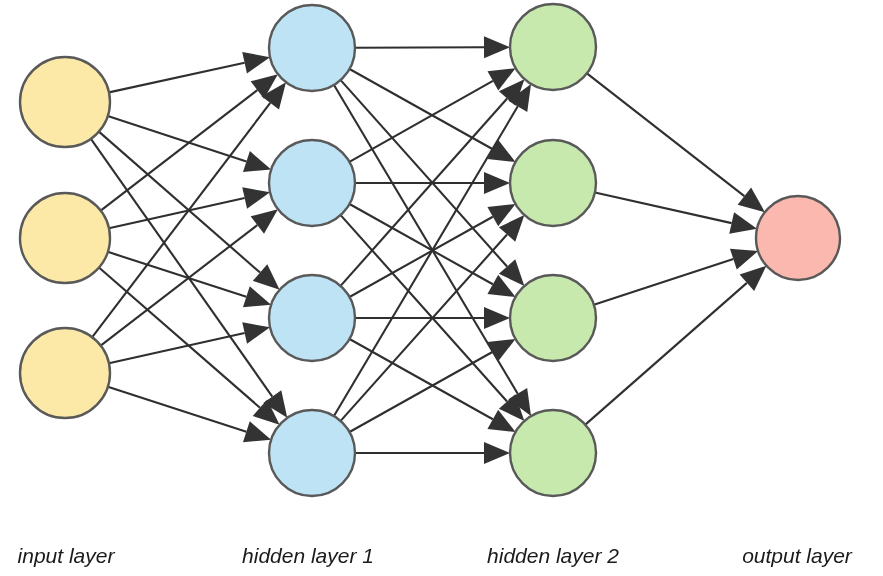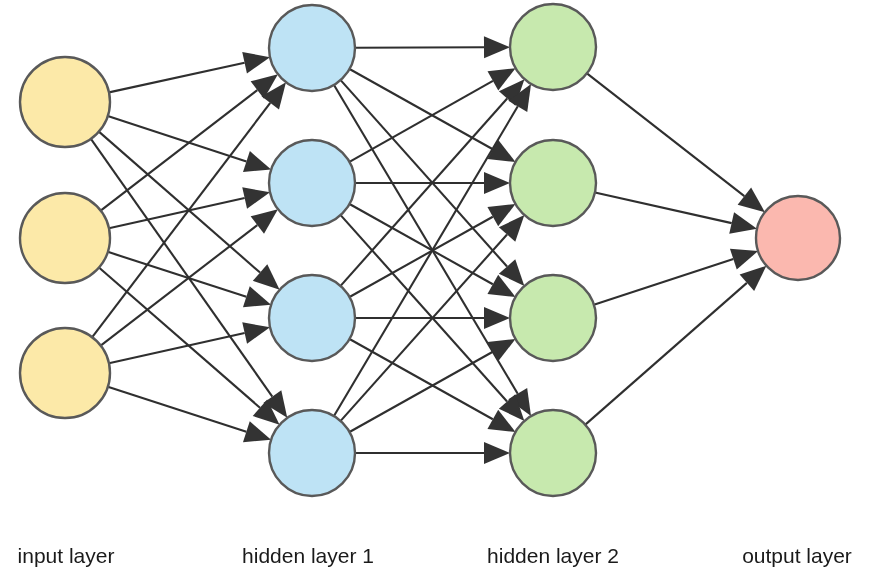--- a/index.html
+++ b/index.html
@@ -12,20 +12,21 @@
     width: 883px;
     height: 576px;
     font-family: "Liberation Sans", sans-serif;
     overflow: hidden;
   }
   #diagram-root {
     position: relative;
     width: 883px;
     height: 576px;
     background: #ffffff;
+    font-style: italic;
   }
   svg#nn-svg {
     display: block;
     width: 883px;
     height: 576px;
   }
   .edge-line {
     stroke: #2f2f2f;
     stroke-width: 2.1;
     fill: none;

